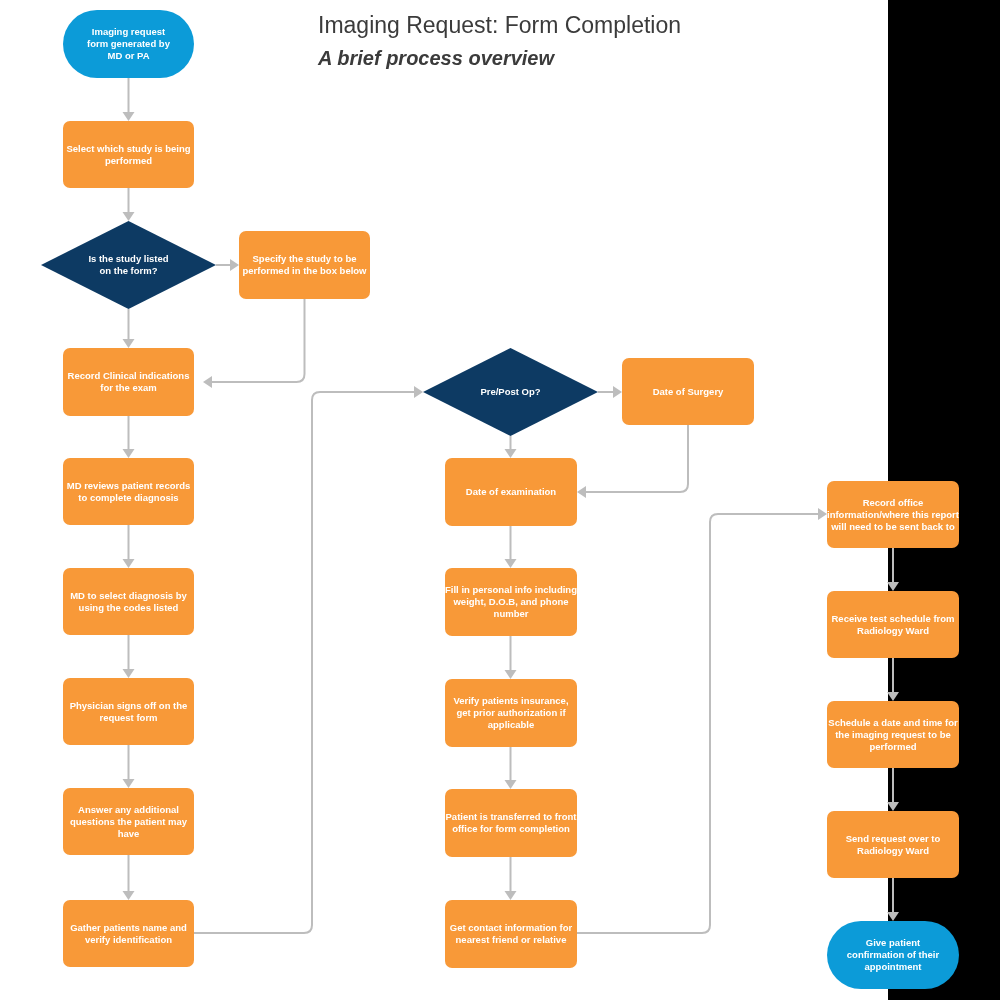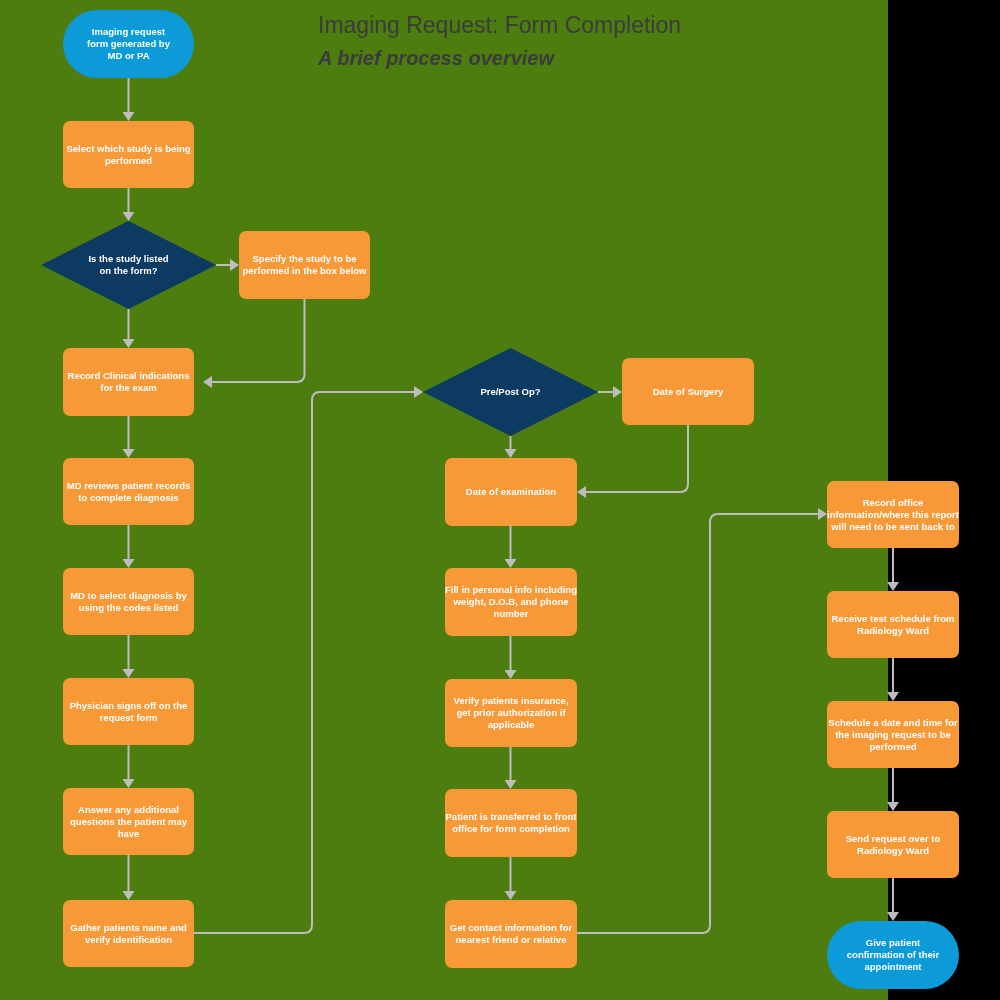--- a/index.html
+++ b/index.html
@@ -1,17 +1,17 @@
 <!DOCTYPE html>
 <html><head>
 <meta charset="utf-8">
 <style>
   html,body{margin:0;padding:0;background:#000;}
   body{width:1000px;height:1000px;overflow:hidden;font-family:"Liberation Sans",sans-serif;}
-  #stage{position:relative;width:888px;height:1000px;background:#4d7c0f;}
+  #stage{position:relative;width:888px;height:1000px;background:#ffffff;}
   svg#fc{position:absolute;left:0;top:0;width:1000px;height:1000px;display:block;}
   .nodeText{fill:#ffffff;font-family:"Liberation Sans",sans-serif;font-size:9.5px;font-weight:bold;text-anchor:middle;dominant-baseline:middle;}
   .title{fill:#3b3b3b;font-family:"Liberation Sans",sans-serif;font-size:23px;font-weight:400;}
   .subtitle{fill:#3b3b3b;font-family:"Liberation Sans",sans-serif;font-size:20px;font-weight:bold;font-style:italic;}
   .conn{fill:none;stroke:#bdbdbd;stroke-width:2;}
   .arrowhead{fill:#bdbdbd;}
 </style>
 </head>
 <body>
 

